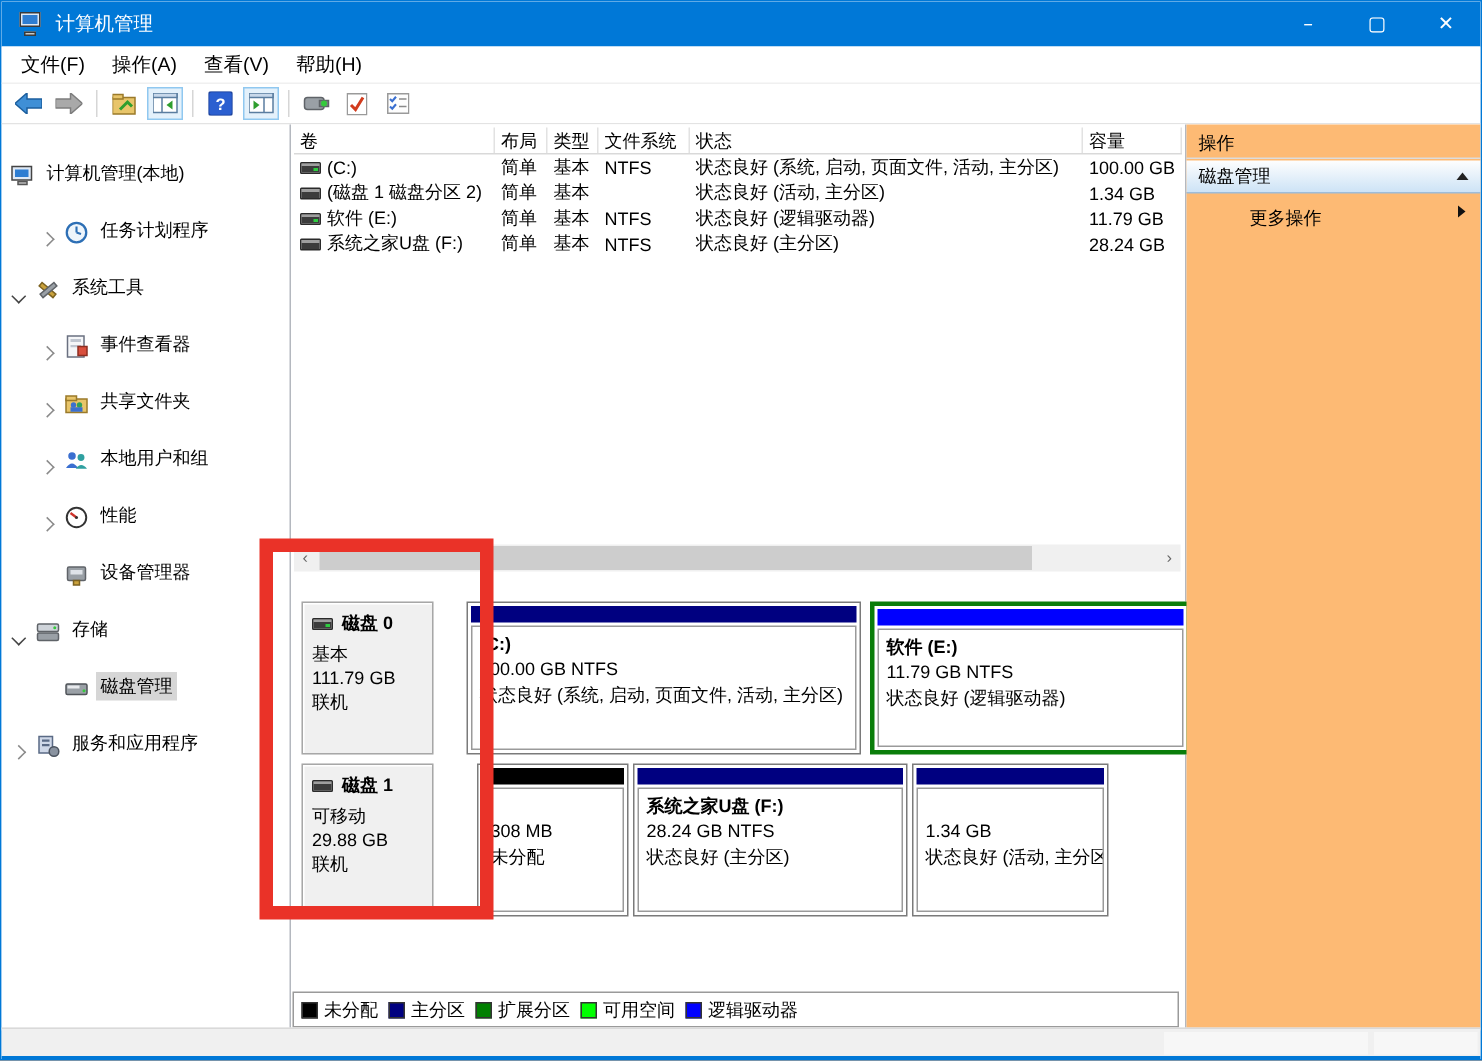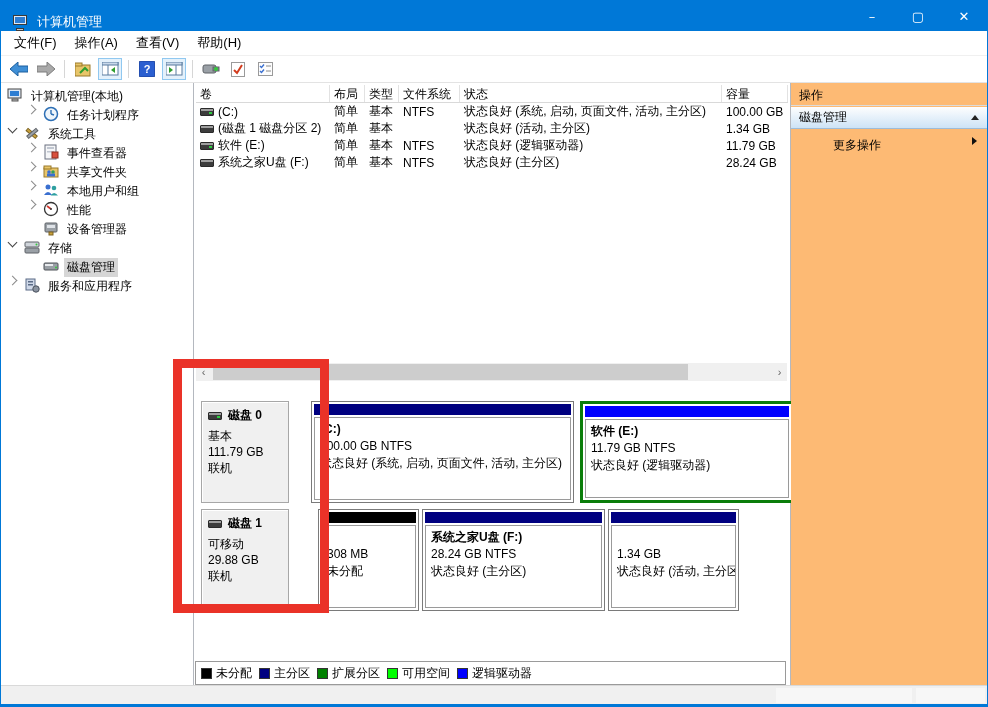--- a/index.html
+++ b/index.html
@@ -1,21 +1,21 @@
 <!DOCTYPE html>
 <html><head>
 <meta charset="utf-8">
 <style>
   * { margin:0; padding:0; box-sizing:border-box; }
   html,body { background:#555; }
   body { font-family:"Liberation Sans","DejaVu Sans",sans-serif; font-size:12px; color:#000; }
   .window { position:relative; width:988px; height:707px; background:#fff; border:1px solid #0078d7; overflow:hidden; }
 
   
-  .titlebar { position:absolute; top:0; left:0; right:0; height:30px; background:#0078d7; display:flex; align-items:flex-end; color:#fff; }
+  .titlebar { position:absolute; top:0; left:0; right:0; height:30px; background:#0078d7; display:flex; align-items:center; color:#fff; }
   .app-icon { width:18px; height:16px; margin:0 8px 0 10px; position:relative; }
   .app-icon .scr { position:absolute; top:0; left:2px; width:14px; height:10px; background:#dfe9f5; border:1px solid #3a3a3a; }
   .app-icon .scr i { display:block; margin:1px; height:6px; background:#2d7dd2; }
   .app-icon .base { position:absolute; bottom:0; left:5px; width:8px; height:3px; background:#c8c8c8; border:1px solid #3a3a3a; }
   .title-text { font-size:13px; }
   .win-controls { margin-left:auto; display:flex; height:100%; }
   .win-btn { width:46px; height:100%; display:flex; align-items:center; justify-content:center; color:#fff; font-size:13px; font-family:"DejaVu Sans",sans-serif; cursor:default; }
 
   
   .menubar { position:absolute; top:30px; left:0; right:0; height:25px; background:#fff; display:flex; align-items:center; padding-left:4px; border-bottom:1px solid #f0f0f0; }
@@ -25,21 +25,21 @@
   .tbtn.pressed { border:1px solid #90c8f0; background:#e4f1fb; }
   .tsep { width:1px; height:18px; background:#d6d6d6; margin:0 3px; }
 
   
   .main { position:absolute; top:82px; left:0; right:0; height:604px; display:flex; background:#fff; }
   .tree-pane { width:193px; border-right:1px solid #b4b8bf; overflow:hidden; padding-top:4px; }
   .center-pane { width:597px; position:relative; border-right:1px solid #b4b8bf; background:#fff; }
   .actions-pane { flex:1; position:relative; background:#fdba74; }
 
   
-  .tree-row { height:19px; display:flex; align-items:flex-start; white-space:nowrap; }
+  .tree-row { height:19px; display:flex; align-items:flex-end; white-space:nowrap;margin-top:19px; }
   .chev { width:7px; height:7px; border:solid #8a8a8a; border-width:0 1.5px 1.5px 0; flex:none; margin-right:8px; }
   .chev.right { transform:rotate(-45deg); }
   .chev.down  { transform:rotate(45deg); border-color:#444; }
   .tree-ico { width:16px; height:16px; flex:none; margin-right:5px; }
   .tree-label { font-size:12px; padding:1px 3px; }
   .tree-sel { background:#d6d6d6; }
   .ind0 { padding-left:6px; } .ind1 { padding-left:8px; } .ind2 { padding-left:27px; } .ind2n { padding-left:42px; }
 
   
   .vol-table { position:absolute; top:2px; left:2px; right:2px; height:276px; }

